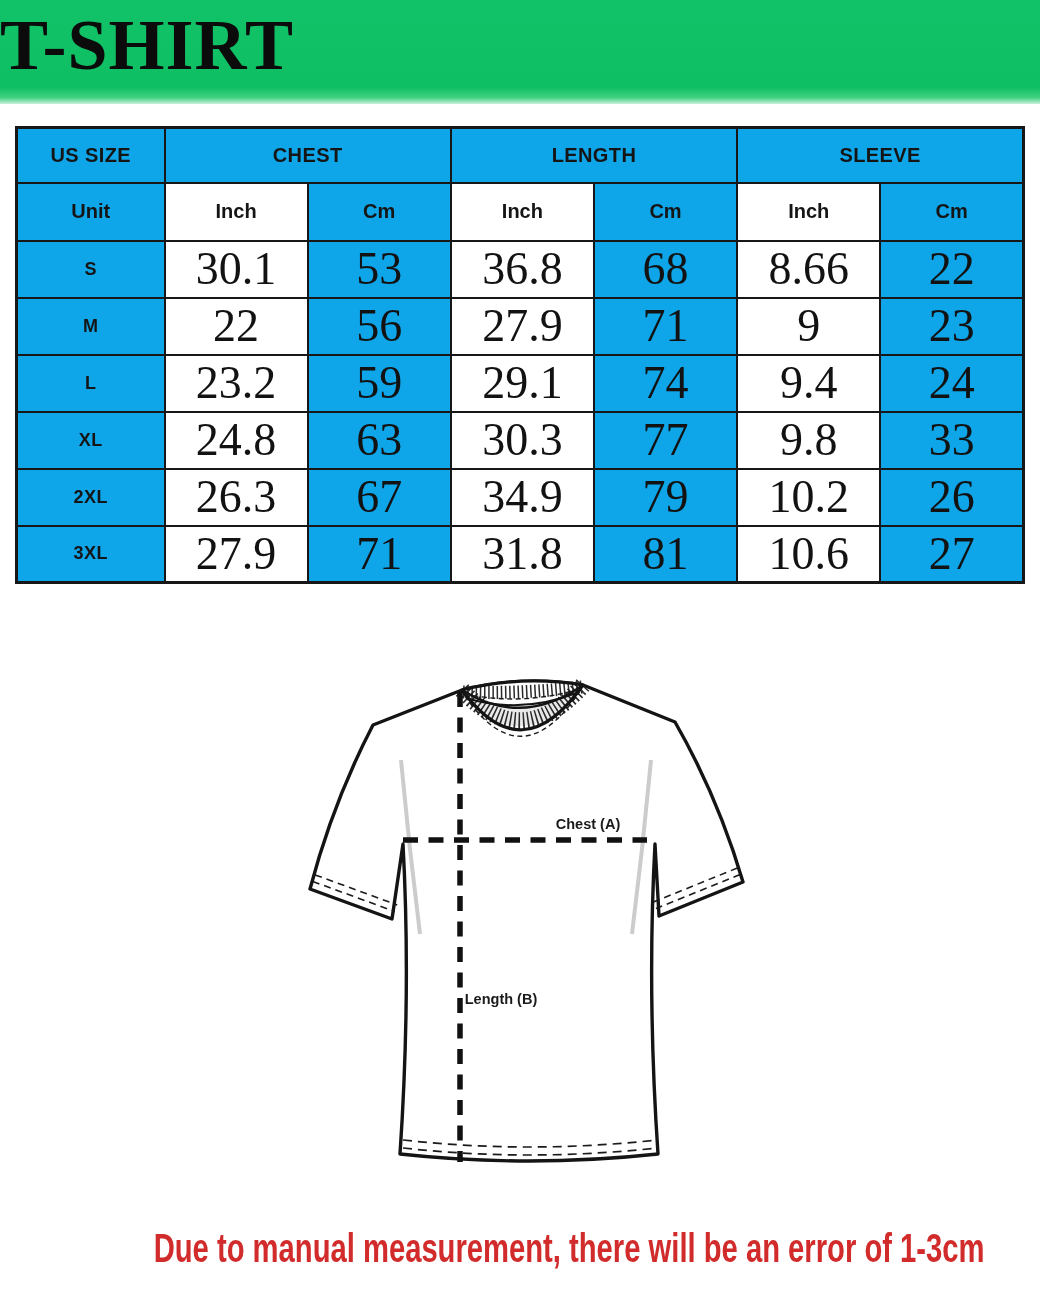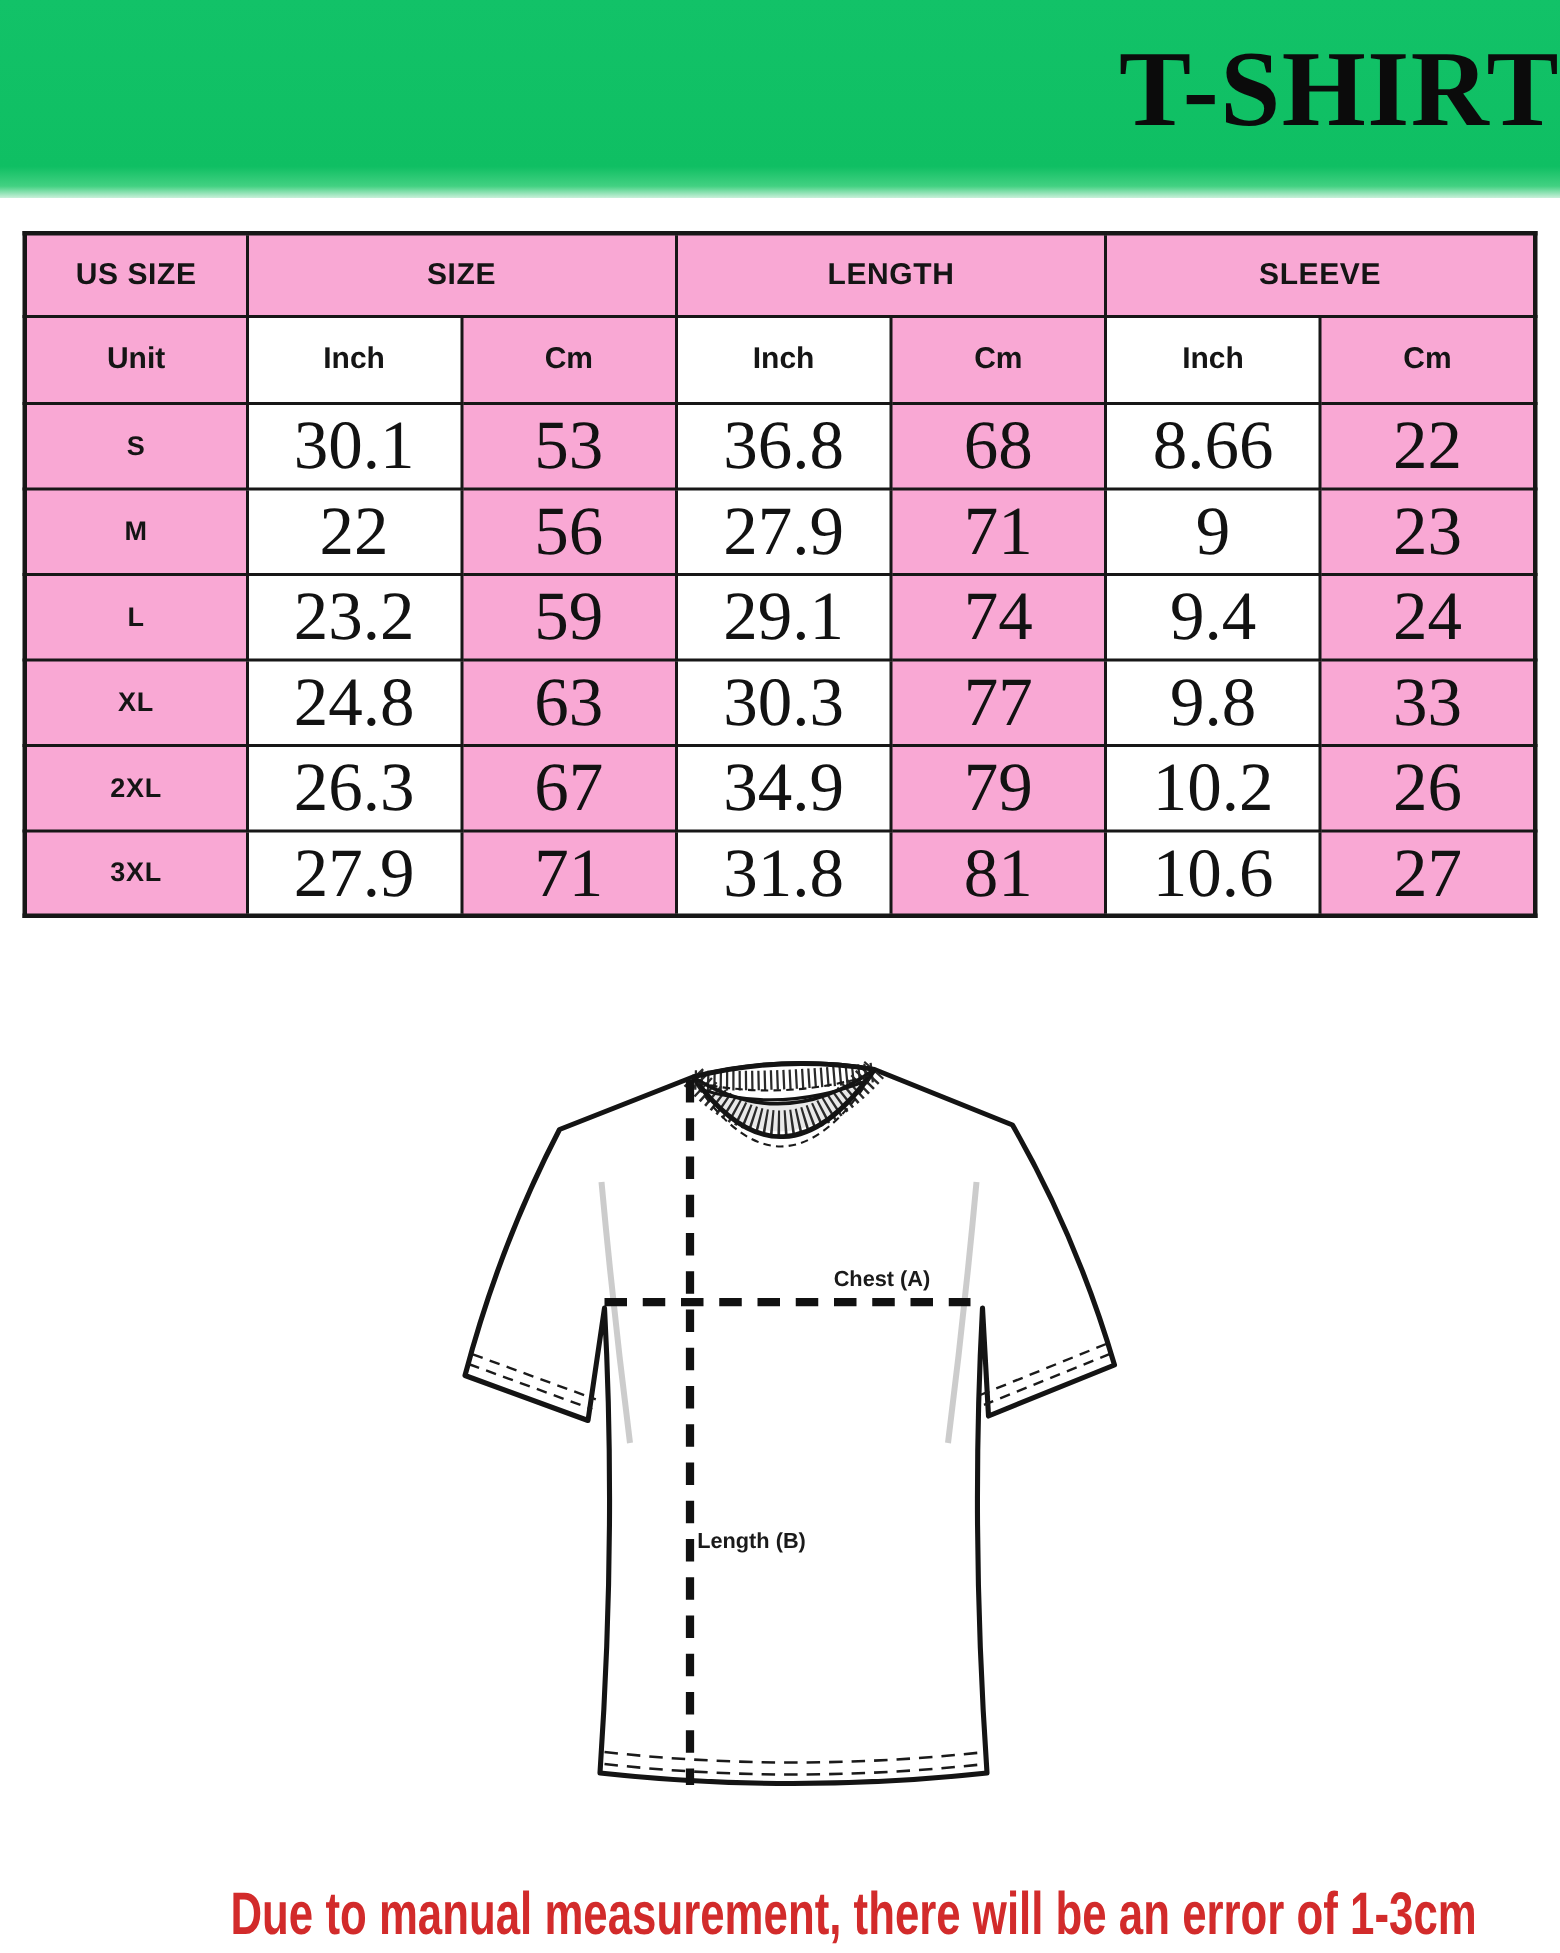--- a/index.html
+++ b/index.html
@@ -2,39 +2,39 @@
 <html><head>
 <meta charset="utf-8">
 <style>
   html,body{margin:0;padding:0;}
   body{
     width:1040px;height:1302px;background:#ffffff;position:relative;
     font-family:"Liberation Sans",sans-serif;color:#151515;overflow:hidden;
   }
   
   .banner{
-    width:1040px;height:132px;
+    width:1040px;height:104px;
     background:linear-gradient(180deg,#12c268 0%,#0fbf63 84%,#43d182 94%,#c9f0da 100%);
-    display:flex;align-items:center;justify-content:flex-end;
+    display:flex;align-items:center;justify-content:flex-start;
   }
   .banner-title{
     font-family:"Liberation Serif",serif;font-weight:bold;
     font-size:72px;line-height:1;color:#0b0b0b;letter-spacing:1px;
     padding-bottom:14px;
   }
   
   .size-table{
     margin:22px 15px 0 15px;width:1010px;
     border-collapse:collapse;table-layout:fixed;
     border:3px solid #171717;
   }
   .size-table td,.size-table th{
     border:2px solid #171717;text-align:center;vertical-align:middle;padding:0;
   }
-  .c-grey{background:#f9a8d4;}
+  .c-grey{background:#0ea5e9;}
   .c-white{background:#ffffff;}
   .row-group{height:55px;}
   .row-unit{height:58px;}
   .row-data{height:57px;}
   .group-label{font-weight:bold;font-size:20px;letter-spacing:.4px;}
   .unit-label{font-weight:bold;font-size:20px;margin-top:19px;}
   .size-label{font-weight:bold;font-size:18px;letter-spacing:.5px;}
   .value-cell{
     font-family:"Liberation Serif",serif;font-size:46px;line-height:1;
     font-weight:400;color:#121212;
@@ -66,21 +66,21 @@
     <col>
       <col>
       <col>
       <col>
       <col>
       <col>
   </colgroup>
   <tbody>
     <tr class="row-group">
       <th class="c-grey group-label">US SIZE</th>
-      <th class="c-grey group-label" colspan="2">SIZE</th>
+      <th class="c-grey group-label" colspan="2">CHEST</th>
       <th class="c-grey group-label" colspan="2">LENGTH</th>
       <th class="c-grey group-label" colspan="2">SLEEVE</th>
     </tr>
     <tr class="row-unit">
       <td class="c-grey unit-label">Unit</td>
       <td class="c-white unit-label">Inch</td>
       <td class="c-grey unit-label">Cm</td>
       <td class="c-white unit-label">Inch</td>
       <td class="c-grey unit-label">Cm</td>
       <td class="c-white unit-label">Inch</td>

